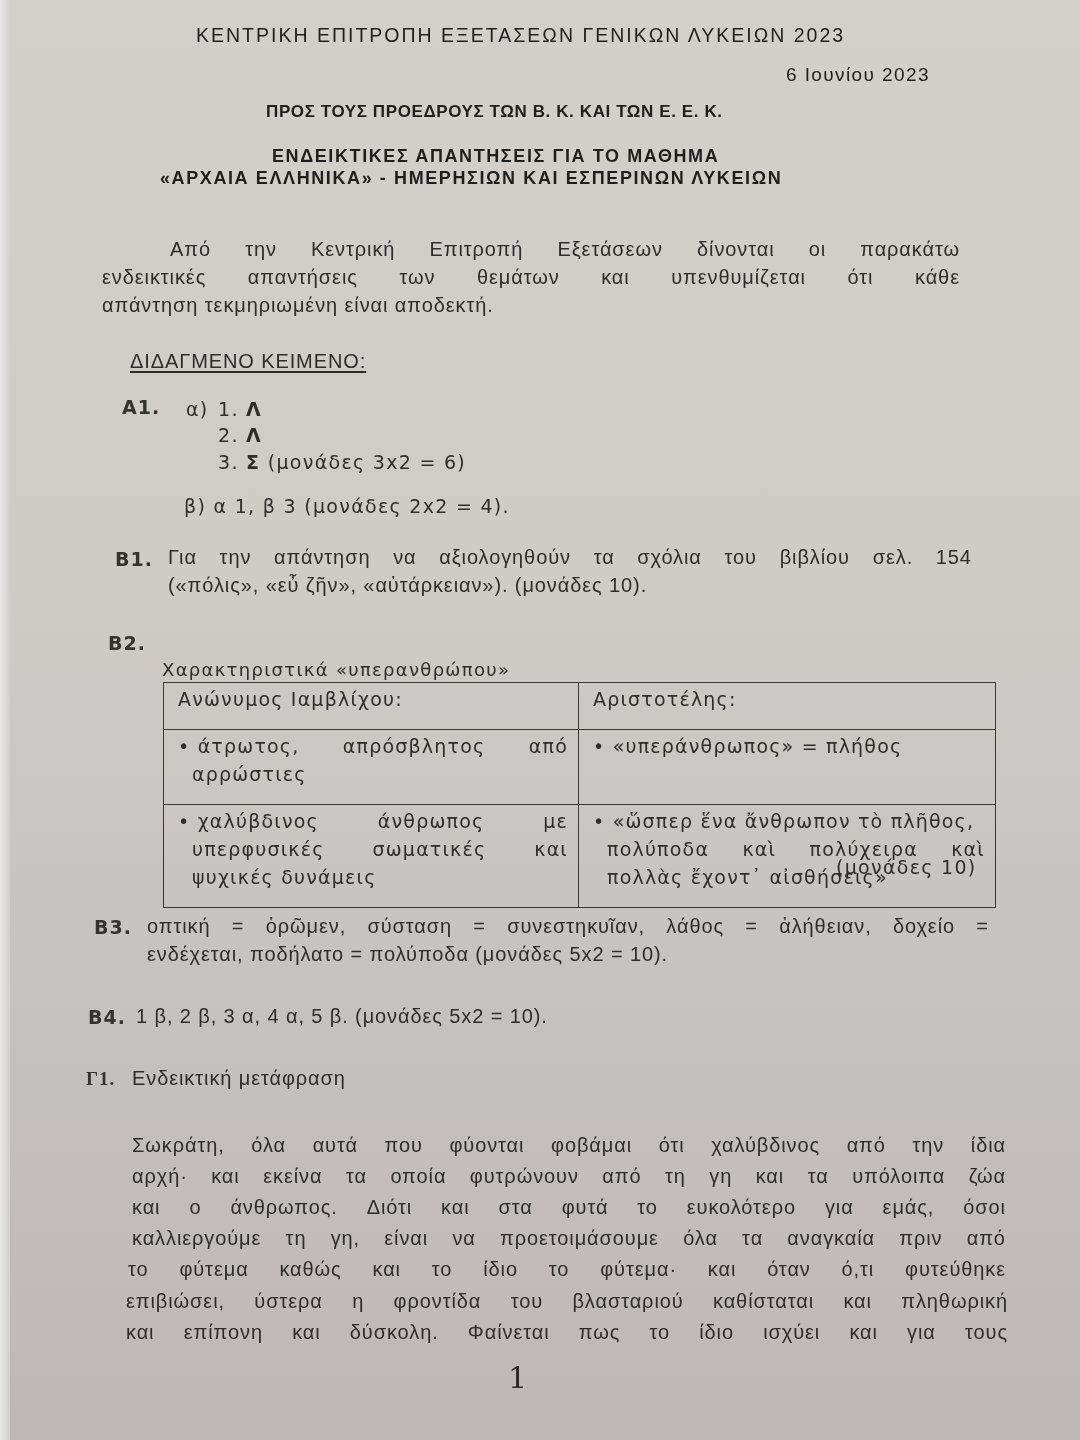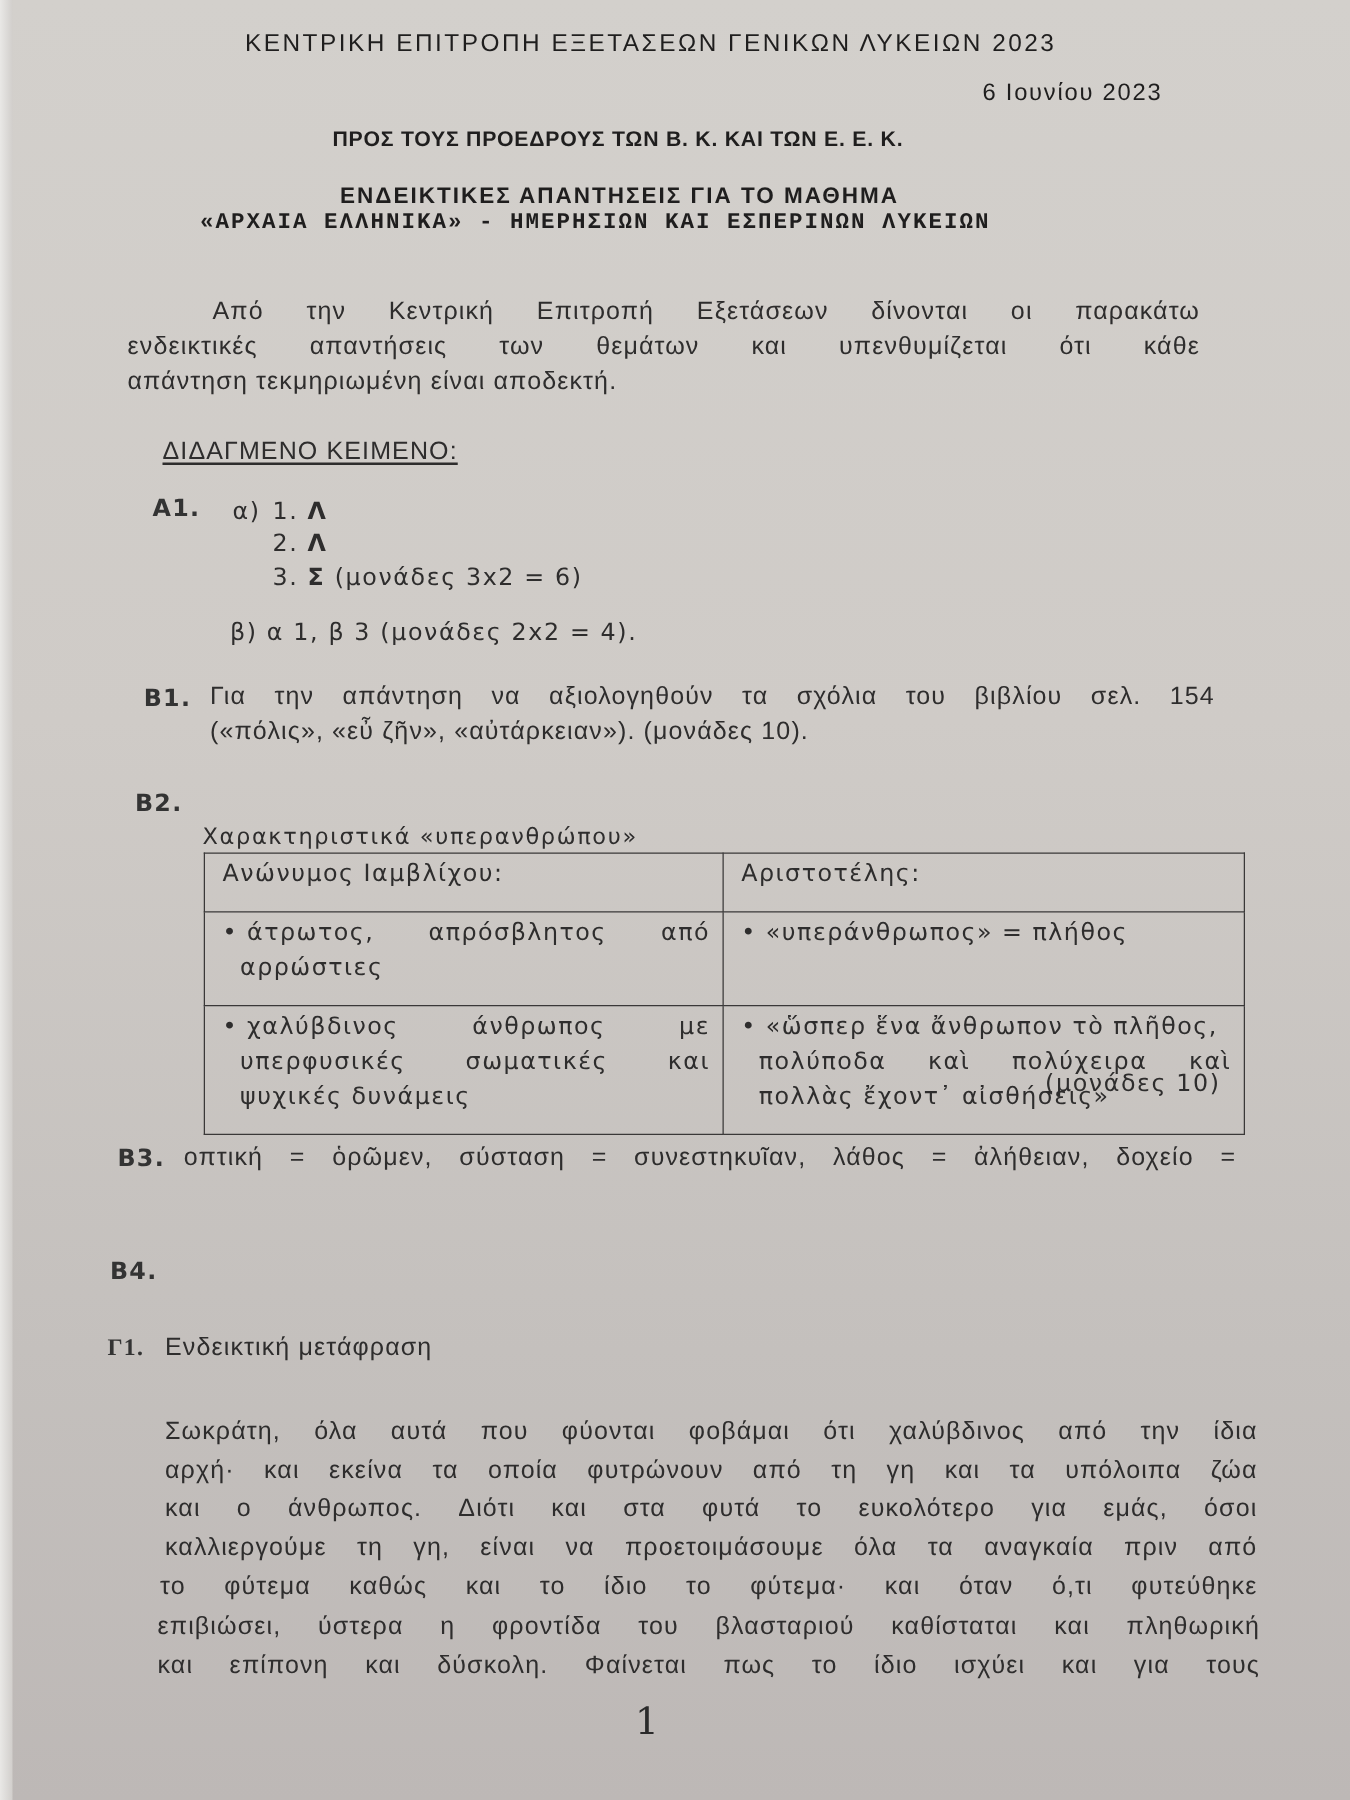--- a/index.html
+++ b/index.html
@@ -47,21 +47,21 @@
 
 <div class="right-bg"></div>
 <div class="left-strip"></div>
 
 <div class="paper">
 
   <div class="abs hdr" style="left:186px; top:24px; font-size:19.5px; letter-spacing:2px;">ΚΕΝΤΡΙΚΗ ΕΠΙΤΡΟΠΗ ΕΞΕΤΑΣΕΩΝ ΓΕΝΙΚΩΝ ΛΥΚΕΙΩΝ 2023</div>
   <div class="abs hdr" style="left:776px; top:64px; font-size:19px; letter-spacing:1.4px;">6 Ιουνίου 2023</div>
   <div class="abs hdr hdr-bold" style="left:256px; top:102px; font-size:17px; letter-spacing:0.6px;">ΠΡΟΣ ΤΟΥΣ ΠΡΟΕΔΡΟΥΣ ΤΩΝ Β. Κ. ΚΑΙ ΤΩΝ Ε. Ε. Κ.</div>
   <div class="abs hdr" style="left:262px; top:146px; font-size:18px; font-weight:bold; letter-spacing:1.6px;">ΕΝΔΕΙΚΤΙΚΕΣ ΑΠΑΝΤΗΣΕΙΣ ΓΙΑ ΤΟ ΜΑΘΗΜΑ</div>
-  <div class="abs hdr" style="left:150px; top:168px; font-size:18px; font-weight:bold; letter-spacing:1.6px;font-family:Liberation Mono, monospace;">«ΑΡΧΑΙΑ ΕΛΛΗΝΙΚΑ» - ΗΜΕΡΗΣΙΩΝ ΚΑΙ ΕΣΠΕΡΙΝΩΝ ΛΥΚΕΙΩΝ</div>
+  <div class="abs hdr" style="left:150px; top:168px; font-size:18px; font-weight:bold; letter-spacing:1.6px;">«ΑΡΧΑΙΑ ΕΛΛΗΝΙΚΑ» - ΗΜΕΡΗΣΙΩΝ ΚΑΙ ΕΣΠΕΡΙΝΩΝ ΛΥΚΕΙΩΝ</div>
 
   <div class="abs cond just" style="left:160px; top:238px; width:790px;">
     <span>Από</span>
       <span>την</span>
       <span>Κεντρική</span>
       <span>Επιτροπή</span>
       <span>Εξετάσεων</span>
       <span>δίνονται</span>
       <span>οι</span>
       <span>παρακάτω</span>
@@ -166,22 +166,24 @@
       <span>ὁρῶμεν,</span>
       <span>σύσταση</span>
       <span>=</span>
       <span>συνεστηκυῖαν,</span>
       <span>λάθος</span>
       <span>=</span>
       <span>ἀλήθειαν,</span>
       <span>δοχείο</span>
       <span>=</span>
   </div>
+  <div class="abs cond" style="left:137px; top:943px;">ενδέχεται, ποδήλατο = πολύποδα (μονάδες 5x2 = 10).</div>
 
   <div class="abs label" style="left:78px; top:1006px;">Β4.</div>
+  <div class="abs cond" style="left:126px; top:1005px;">1 β, 2 β, 3 α, 4 α, 5 β. (μονάδες 5x2 = 10).</div>
 
   <div class="abs label" style="left:76px; top:1068px;font-family:Liberation Serif, serif;">Γ1.</div>
   <div class="abs cond" style="left:122px; top:1067px;">Ενδεικτική μετάφραση</div>
 
   <div class="abs cond just" style="left:122px; top:1134px; width:874px;">
     <span>Σωκράτη,</span>
       <span>όλα</span>
       <span>αυτά</span>
       <span>που</span>
       <span>φύονται</span>

